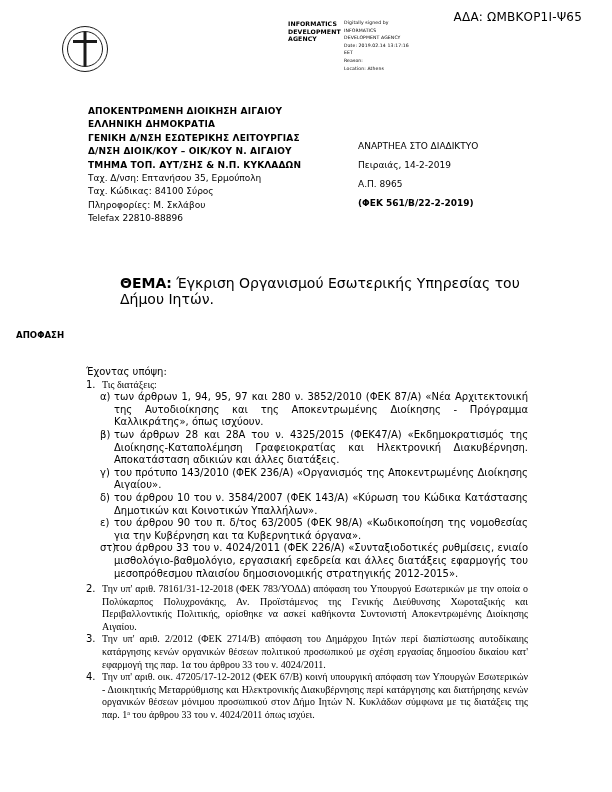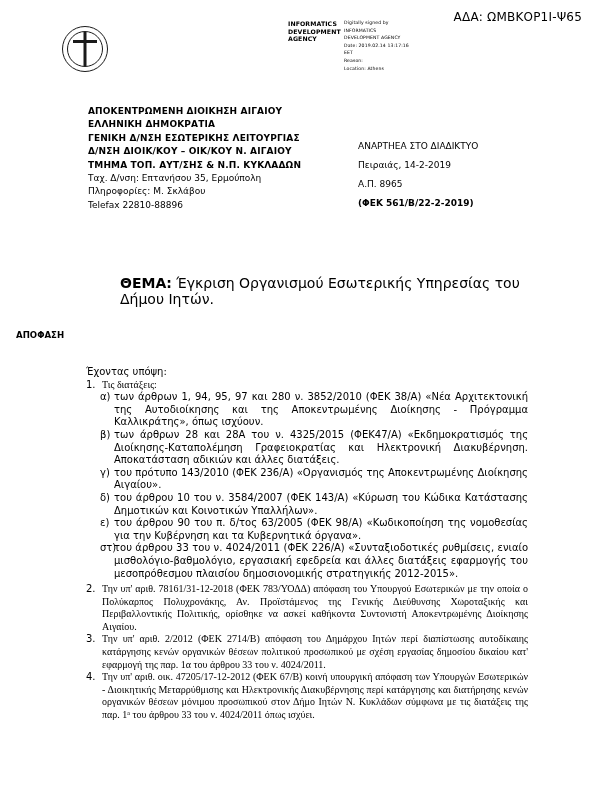--- a/index.html
+++ b/index.html
@@ -240,20 +240,21 @@
     <div class="m-line m-bold">(ΦΕΚ 561/Β/22-2-2019)</div>
   </div>
 
   <div class="sender">
     <div class="s-bold">ΑΠΟΚΕΝΤΡΩΜΕΝΗ ΔΙΟΙΚΗΣΗ ΑΙΓΑΙΟΥ</div>
     <div class="s-bold">ΕΛΛΗΝΙΚΗ ΔΗΜΟΚΡΑΤΙΑ</div>
     <div class="s-bold">ΓΕΝΙΚΗ Δ/ΝΣΗ ΕΣΩΤΕΡΙΚΗΣ ΛΕΙΤΟΥΡΓΙΑΣ</div>
     <div class="s-bold">Δ/ΝΣΗ ΔΙΟΙΚ/ΚΟΥ – ΟΙΚ/ΚΟΥ Ν. ΑΙΓΑΙΟΥ</div>
     <div class="s-bold">ΤΜΗΜΑ ΤΟΠ. ΑΥΤ/ΣΗΣ &amp; Ν.Π. ΚΥΚΛΑΔΩΝ</div>
     <div>Ταχ. Δ/νση: Επτανήσου 35, Ερμούπολη</div>
+    <div>Ταχ. Κώδικας: 84100 Σύρος</div>
     <div>Πληροφορίες: Μ. Σκλάβου</div>
     <div>Telefax 22810-88896</div>
   </div>
 
   <div class="subject">
     <span class="s-label">ΘΕΜΑ:</span>
     <span>Έγκριση Οργανισμού Εσωτερικής Υπηρεσίας του Δήμου Ιητών.</span>
   </div>
 
   <div class="decision">
@@ -263,21 +264,21 @@
   <div class="body">
     <p class="lvl0">Έχοντας υπόψη:</p>
 
     <div class="item-num">
       <span class="num">1.</span>
       <span class="txt">Τις διατάξεις:</span>
     </div>
 
     <div class="sub-item">
       <span class="lab">α)</span>
-      <span class="txt">των άρθρων 1, 94, 95, 97 και 280 ν. 3852/2010 (ΦΕΚ 38/Α) «Νέα Αρχιτεκτονική της Αυτοδιοίκησης και της Αποκεντρωμένης Διοίκησης - Πρόγραμμα Καλλικράτης», όπως ισχύουν.</span>
+      <span class="txt">των άρθρων 1, 94, 95, 97 και 280 ν. 3852/2010 (ΦΕΚ 87/Α) «Νέα Αρχιτεκτονική της Αυτοδιοίκησης και της Αποκεντρωμένης Διοίκησης - Πρόγραμμα Καλλικράτης», όπως ισχύουν.</span>
     </div>
     <div class="sub-item">
       <span class="lab">β)</span>
       <span class="txt">των άρθρων 28 και 28Α του ν. 4325/2015 (ΦΕΚ47/Α) «Εκδημοκρατισμός της Διοίκησης-Καταπολέμηση Γραφειοκρατίας και Ηλεκτρονική Διακυβέρνηση. Αποκατάσταση αδικιών και άλλες διατάξεις.</span>
     </div>
     <div class="sub-item">
       <span class="lab">γ)</span>
       <span class="txt">του πρότυπο 143/2010 (ΦΕΚ 236/Α) «Οργανισμός της Αποκεντρωμένης Διοίκησης Αιγαίου».</span>
     </div>
     <div class="sub-item">

